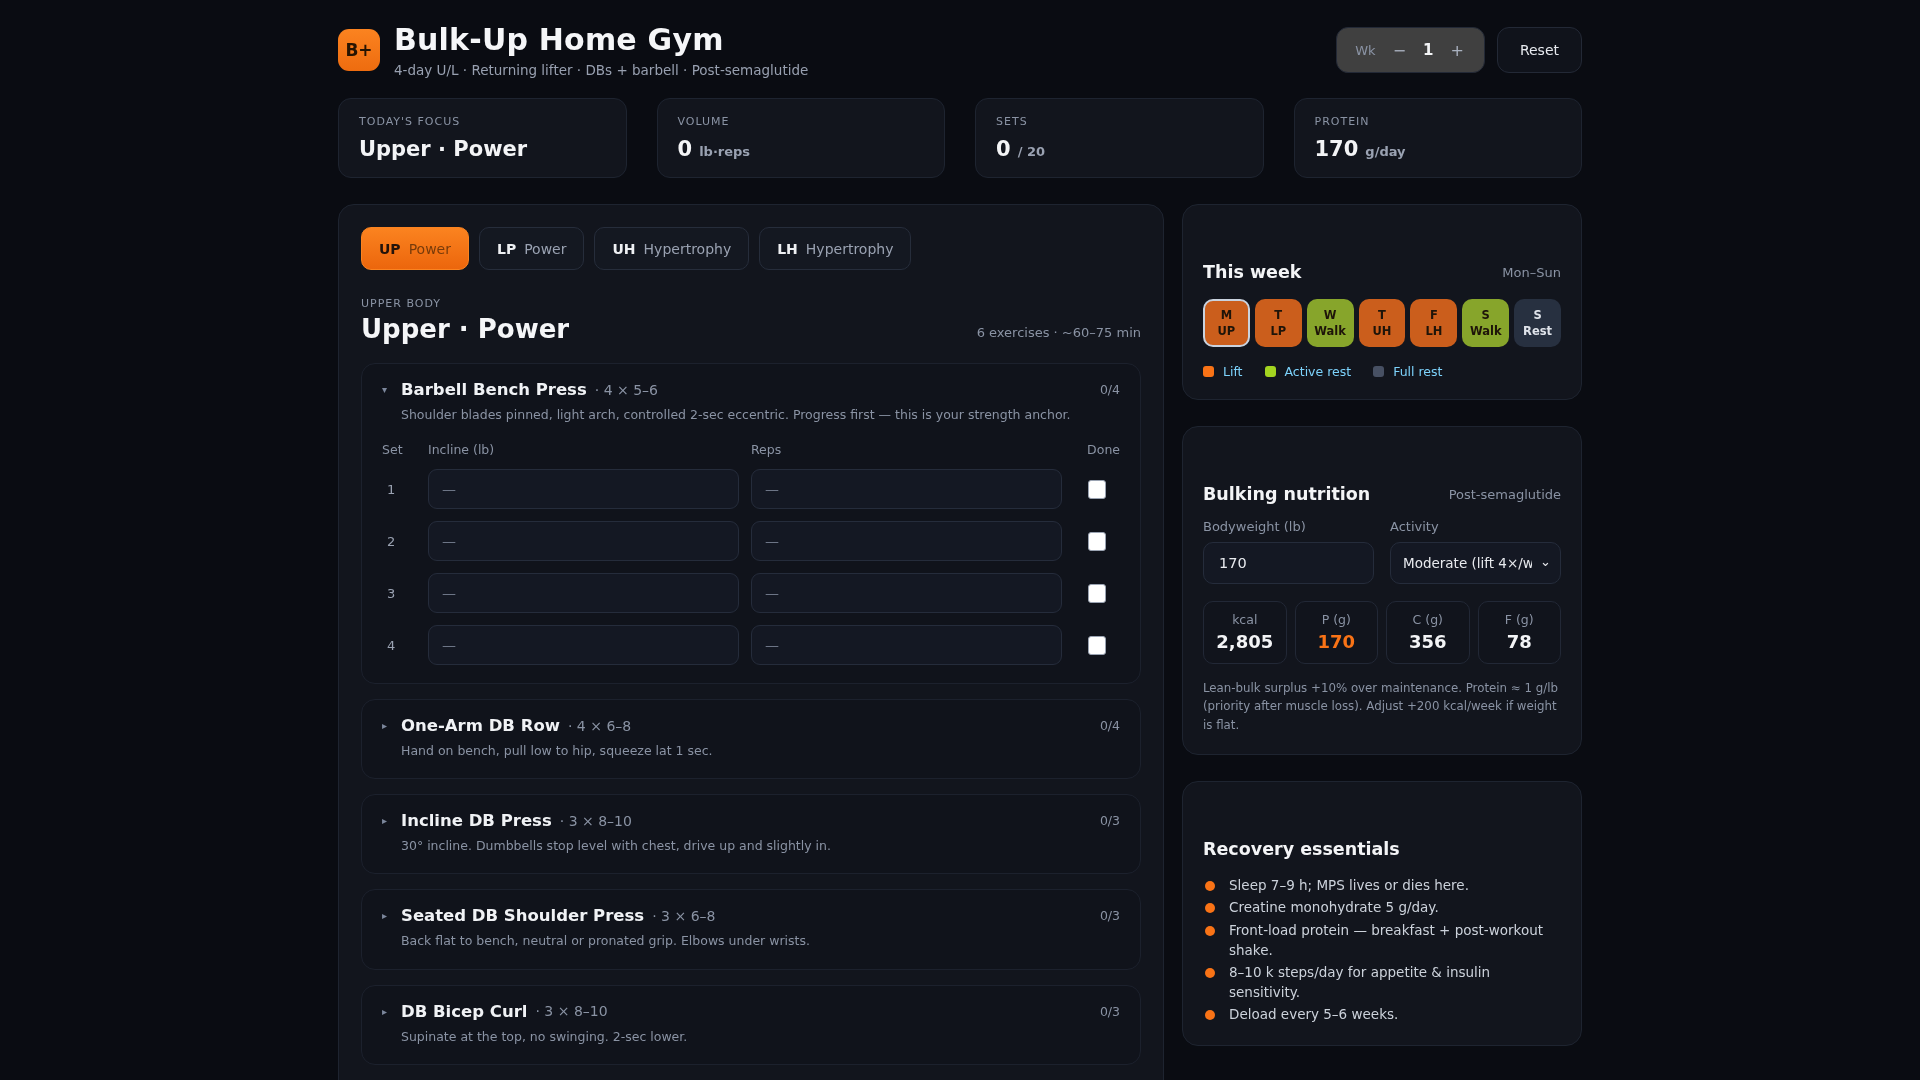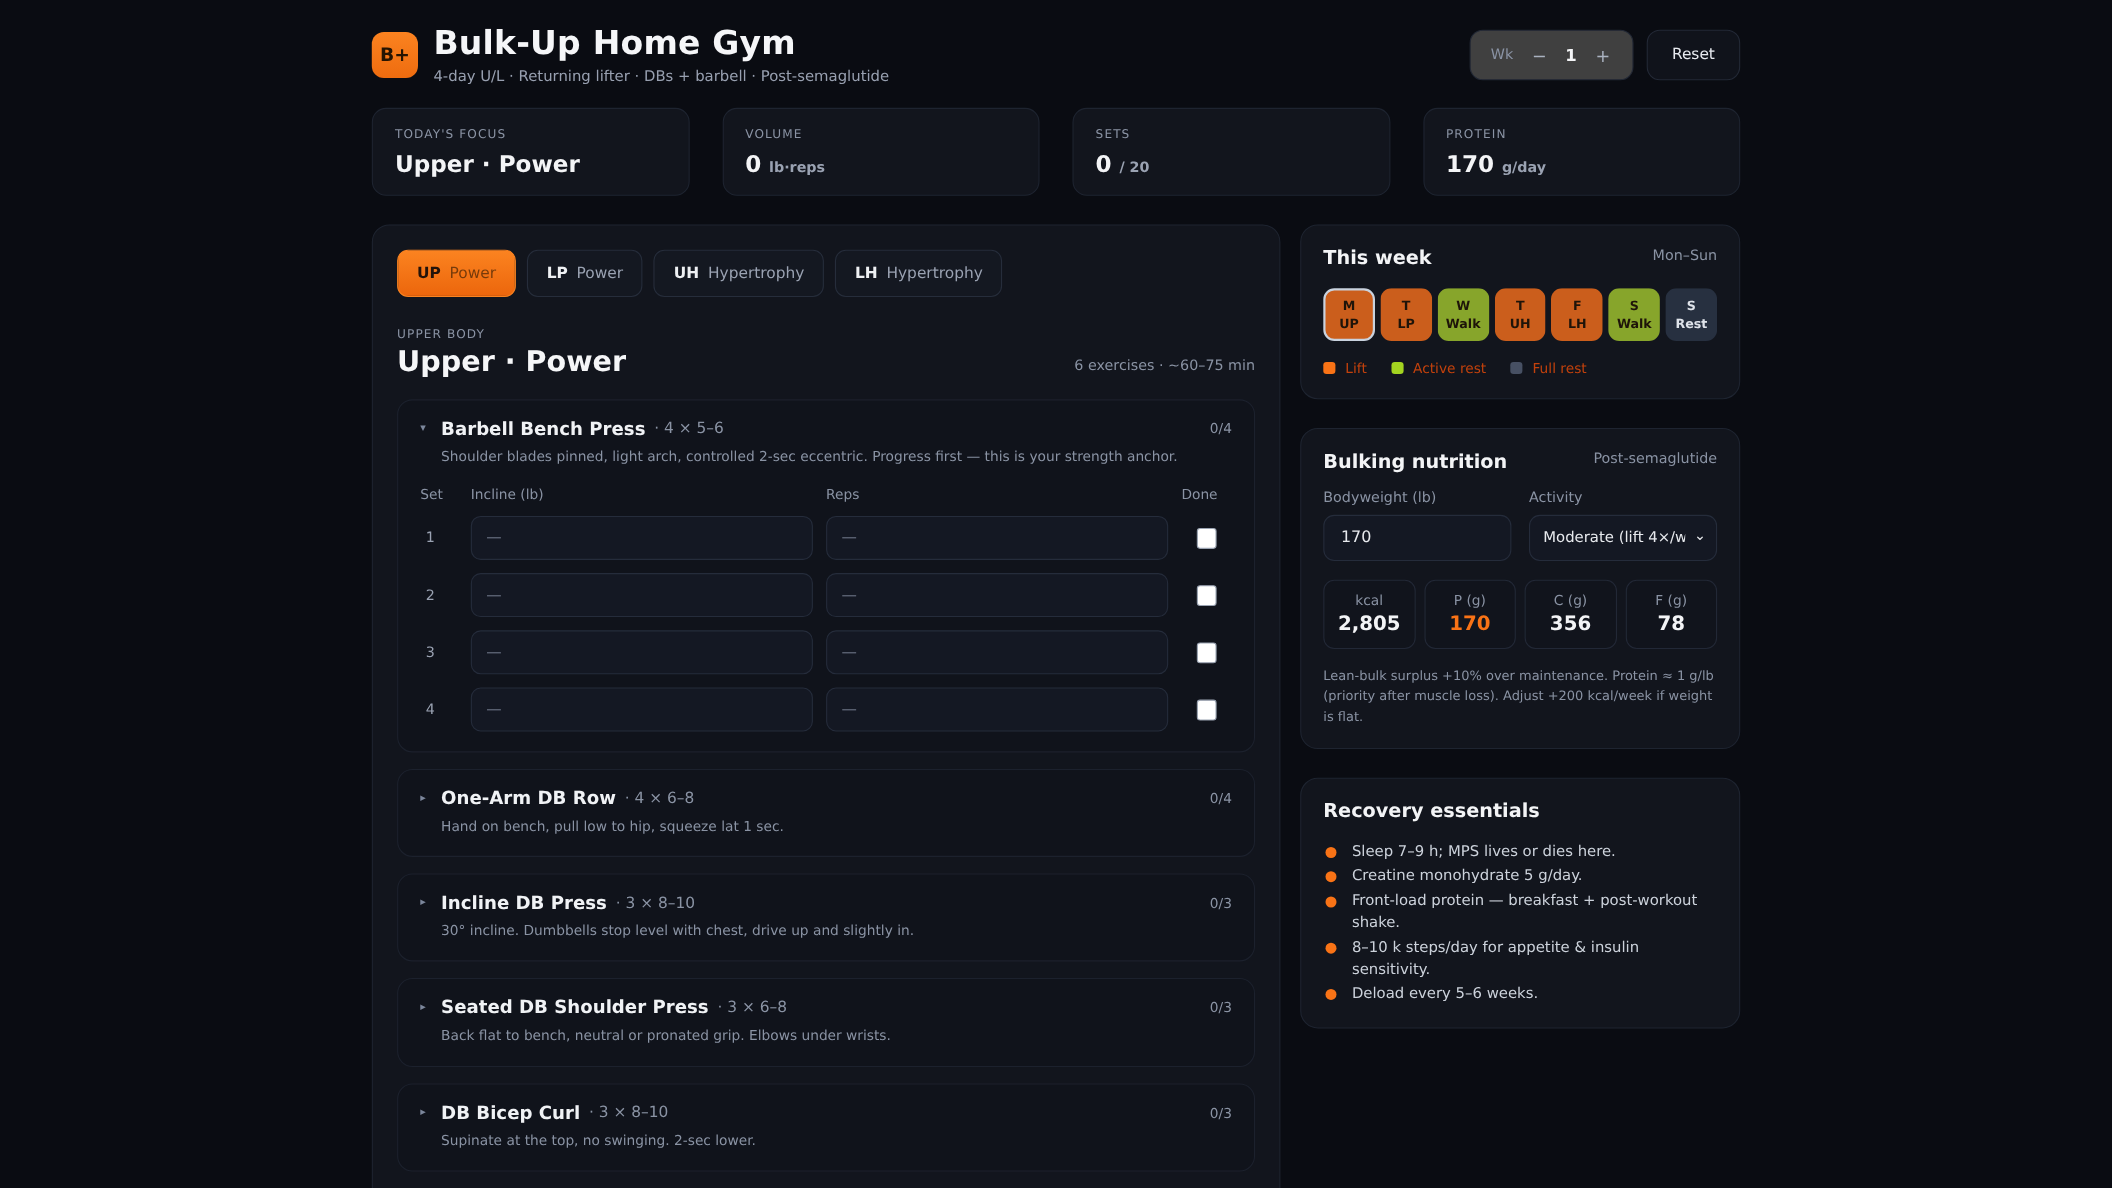--- a/index.html
+++ b/index.html
@@ -83,52 +83,52 @@
   .ex-head { display:flex; align-items:center; cursor:pointer; }
   .ex-arrow { font-size:10px; color:#7c879c; margin-right:9px; width:10px; }
   .ex-name { font-size:16.5px; font-weight:bold; color:#f0f2f5; }
   .ex-scheme { font-size:14px; color:#8a93a4; margin-left:8px; }
   .ex-progress { margin-left:auto; font-size:12.5px; color:#8a93a4; }
   .ex-note { margin:7px 0 0 19px; font-size:12.5px; color:#8a93a4; line-height:1.45; }
 
   .set-table { margin-top:18px; }
   .set-grid { display:grid; grid-template-columns:34px 1fr 1fr 46px; gap:12px; align-items:center; }
   .set-grid.headers { font-size:12.5px; color:#8a93a4; }
-  .set-grid.headers .done-h { text-align:left; }
+  .set-grid.headers .done-h { text-align:right; }
   .set-row { margin-top:12px; }
   .set-num { font-size:13px; color:#9aa2b2; padding-left:5px; }
   .set-input {
     height:40px; width:100%; background:#141823; border:1px solid #252c3b; border-radius:9px;
     color:#e8eaee; font-size:14px; padding:0 13px; font-family:inherit;
   }
   .set-input::placeholder { color:#6d7避586; color:#6d7586; }
   .done-cell { display:flex; justify-content:center; }
   .done-box {
     appearance:none; -webkit-appearance:none; width:18px; height:19px;
     background:#ffffff; border:1px solid #9aa3b2; border-radius:3px; cursor:pointer;
   }
 
   
-  .panel-head { display:flex; align-items:flex-start; justify-content:space-between; }
+  .panel-head { display:flex; align-items:center; justify-content:space-between;margin-top:37px; }
   .panel-title { font-size:17.5px; font-weight:bold; color:#f3f4f6; }
   .panel-tag { font-size:13px; color:#8a93a4; }
   .week-days { display:flex; gap:5px; margin-top:17px; }
   .day-tile {
     flex:1; height:48px; border-radius:10px; display:flex; flex-direction:column;
     align-items:center; justify-content:center; gap:2px;
     font-size:11.5px; font-weight:bold; color:#1e1409; border:2px solid transparent;
   }
   .day-tile.lift { background:#cb5e1c; }
   .day-tile.active { background:#87a52b; }
   .day-tile.rest { background:#273040; color:#dfe3ea; }
   .day-tile.today { border-color:#c9d2de; }
   .legend { display:flex; gap:22px; margin-top:17px; }
   .legend-item { display:flex; align-items:center; gap:9px; }
   .legend-dot { width:11px; height:11px; border-radius:3px; }
-  .legend-label { font-size:12.5px; color:#c2410c; }
+  .legend-label { font-size:12.5px; color:#7dd3fc; }
 
   
   .nutri-fields { display:grid; grid-template-columns:1fr 1fr; gap:16px; margin-top:15px; }
   .field-label { font-size:13px; color:#8a93a4; margin-bottom:8px; }
   .text-input {
     width:100%; height:42px; background:#141823; border:1px solid #252c3b; border-radius:10px;
     color:#e8eaee; font-size:14.5px; padding:0 15px; font-family:inherit;
   }
   .select-wrap { position:relative; }
   .select-input {

